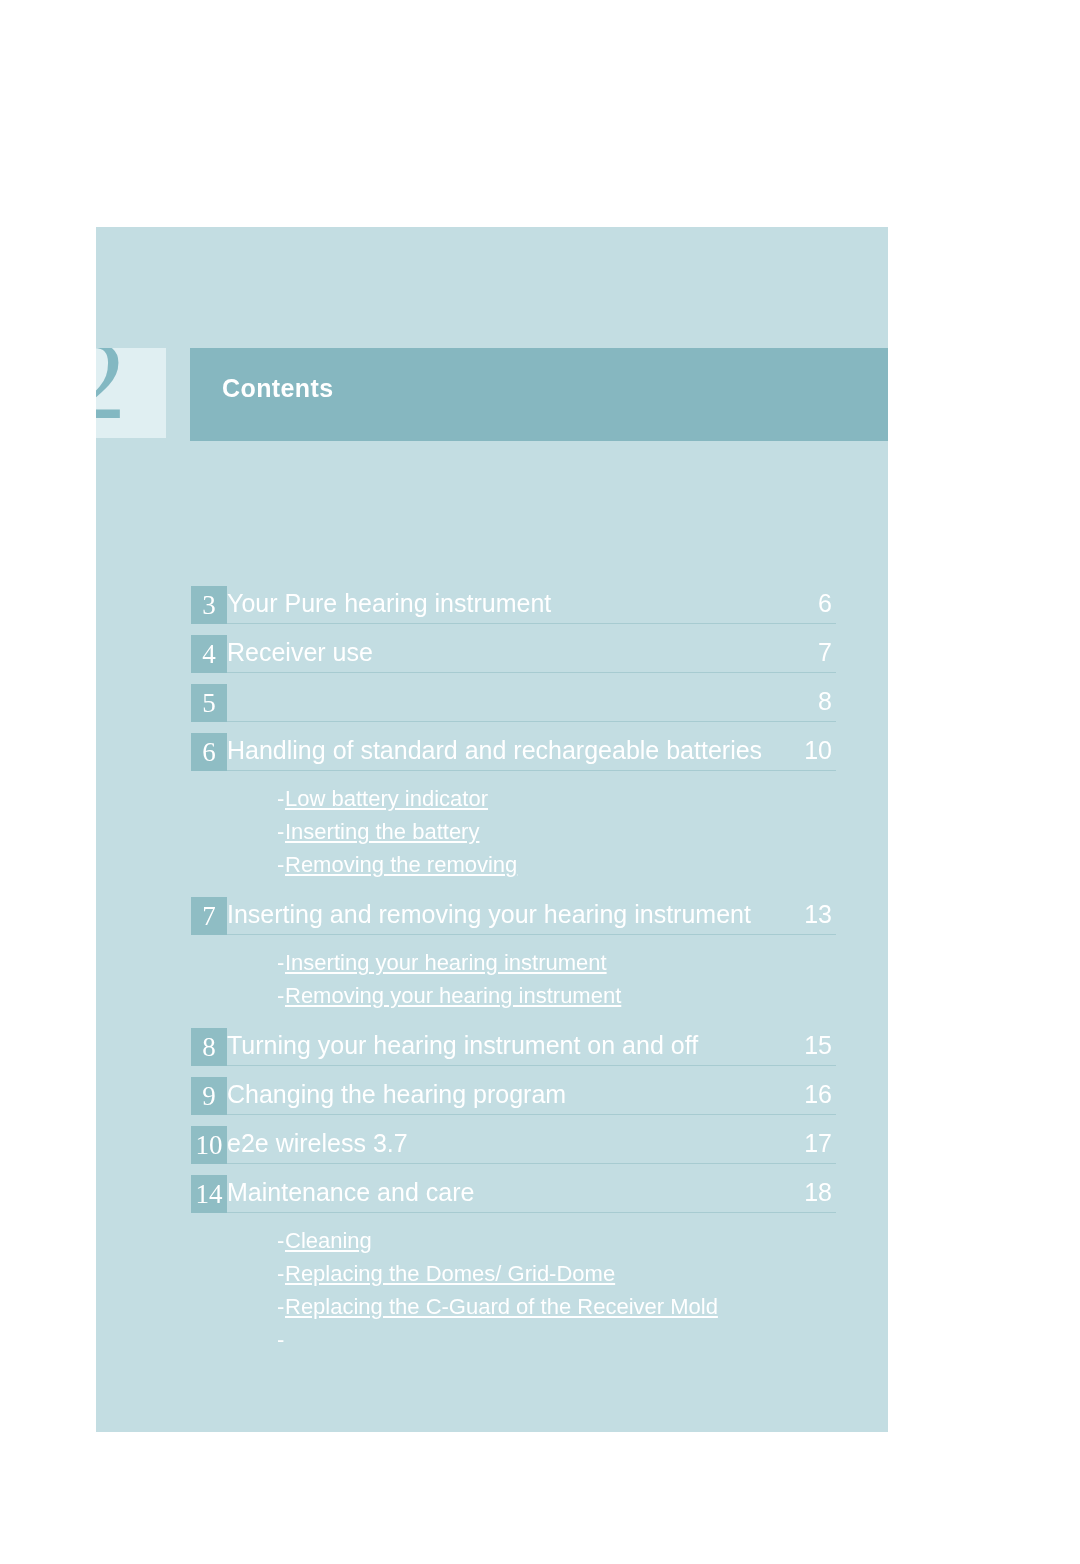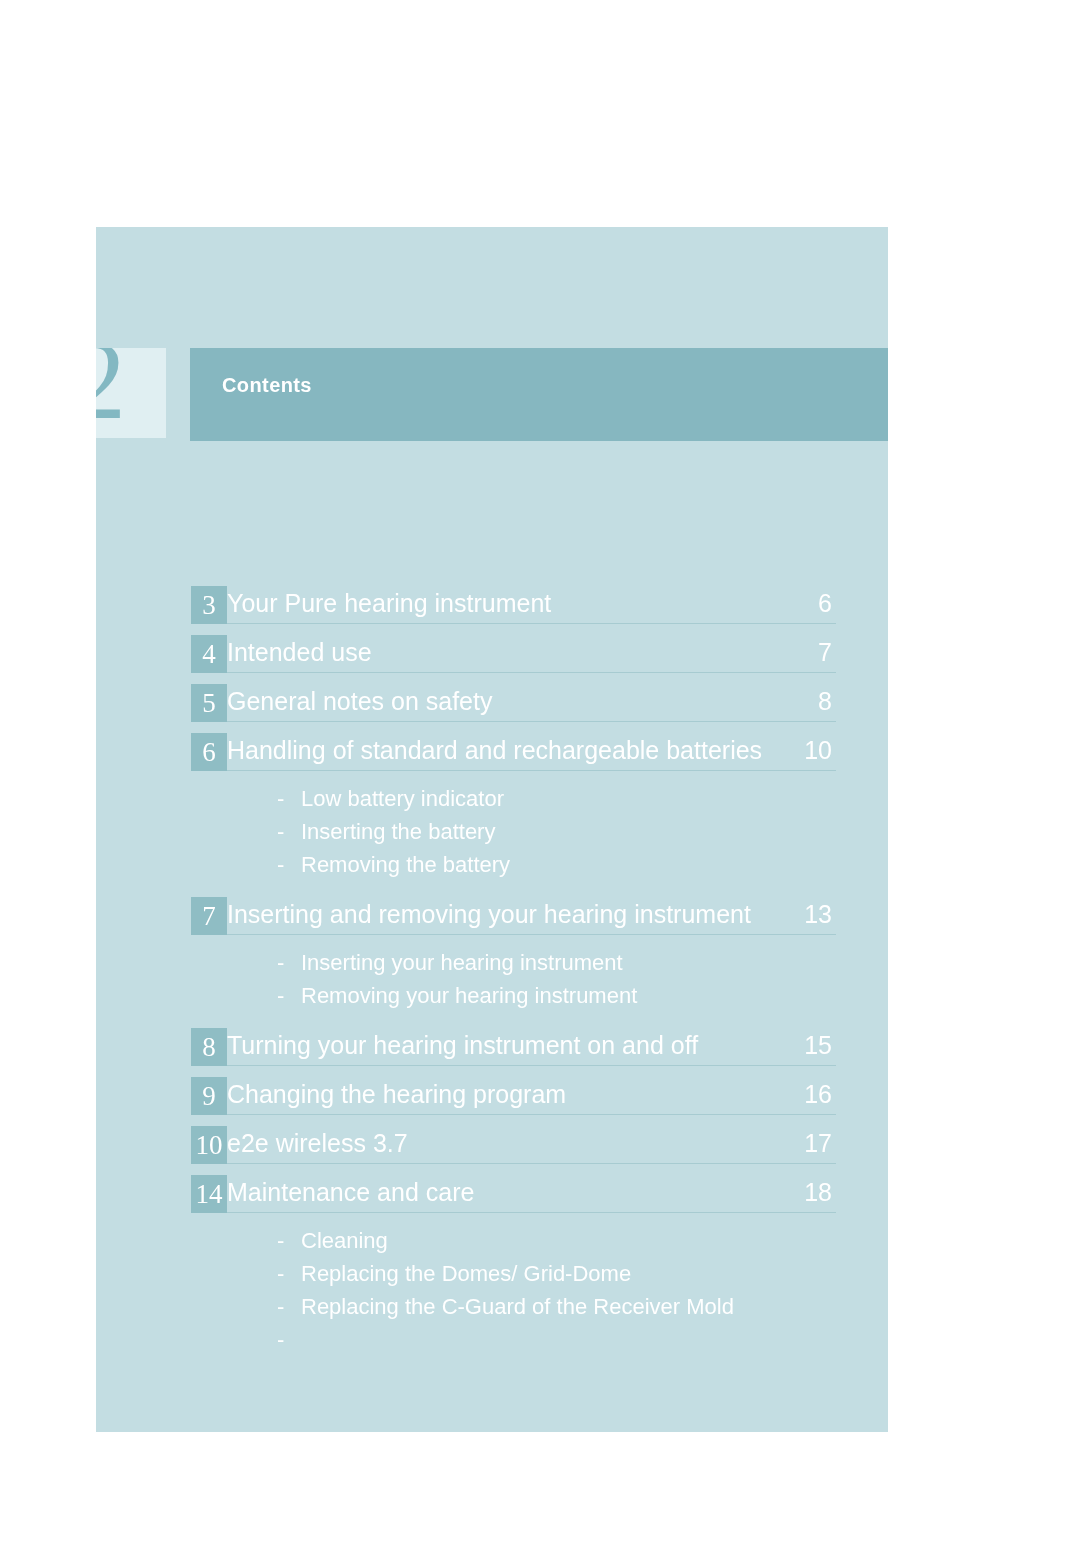--- a/index.html
+++ b/index.html
@@ -53,21 +53,21 @@
     top: 121px;
     width: 698px;
     height: 93px;
     background: #86b7c0;
   }
   #header-title {
     position: absolute;
     left: 32px;
     top: 26px;
     font-family: "Liberation Sans", sans-serif;
-    font-size: 20px;
+    font-size: 25px;
     font-weight: bold;
     color: #ffffff;
     letter-spacing: 0.4px;
   }
 
   
   #toc {
     position: absolute;
     left: 95px;
     top: 359px;
@@ -146,21 +146,22 @@
     white-space: nowrap;
   }
   .subitem-dash {
     position: absolute;
     left: 86px;
     top: 0;
     width: 20px;
     color: #ffffff;
   }
   .subitem-label {
-    margin-left: 24px;
+    margin-left: 8px;
+    text-decoration: underline;
   }
   .sub-gap {
     height: 16px;
   }
 </style>
 </head>
 <body>
 
 <div id="page-panel">
 
@@ -180,50 +181,49 @@
             <span class="entry-title">Your Pure hearing instrument</span>
             <span class="entry-page">6</span>
             <div class="entry-rule"></div>
           </div>
         </div>
       </div>
       <div class="toc-entry">
         <div class="toc-entry-inner">
           <span class="entry-badge">4</span>
           <div class="entry-body">
-            <span class="entry-title">Intended use</span>
+            <span class="entry-title">Receiver use</span>
             <span class="entry-page">7</span>
             <div class="entry-rule"></div>
           </div>
         </div>
       </div>
       <div class="toc-entry">
         <div class="toc-entry-inner">
           <span class="entry-badge">5</span>
           <div class="entry-body">
-            <span class="entry-title">General notes on safety</span>
             <span class="entry-page">8</span>
             <div class="entry-rule"></div>
           </div>
         </div>
       </div>
       <div class="toc-entry">
         <div class="toc-entry-inner">
           <span class="entry-badge">6</span>
           <div class="entry-body">
             <span class="entry-title">Handling of standard and rechargeable batteries</span>
             <span class="entry-page">10</span>
             <div class="entry-rule"></div>
           </div>
         </div>
       </div>
       <ul class="toc-sublist">
         <li class="toc-subitem"><span class="subitem-dash">-</span><span class="subitem-label">Low battery indicator</span></li>
         <li class="toc-subitem"><span class="subitem-dash">-</span><span class="subitem-label">Inserting the battery</span></li>
-        <li class="toc-subitem"><span class="subitem-dash">-</span><span class="subitem-label">Removing the battery</span></li>
+        <li class="toc-subitem"><span class="subitem-dash">-</span><span class="subitem-label">Removing the removing</span></li>
       </ul>
       <div class="sub-gap"></div>
       <div class="toc-entry">
         <div class="toc-entry-inner">
           <span class="entry-badge">7</span>
           <div class="entry-body">
             <span class="entry-title">Inserting and removing your hearing instrument</span>
             <span class="entry-page">13</span>
             <div class="entry-rule"></div>
           </div>

